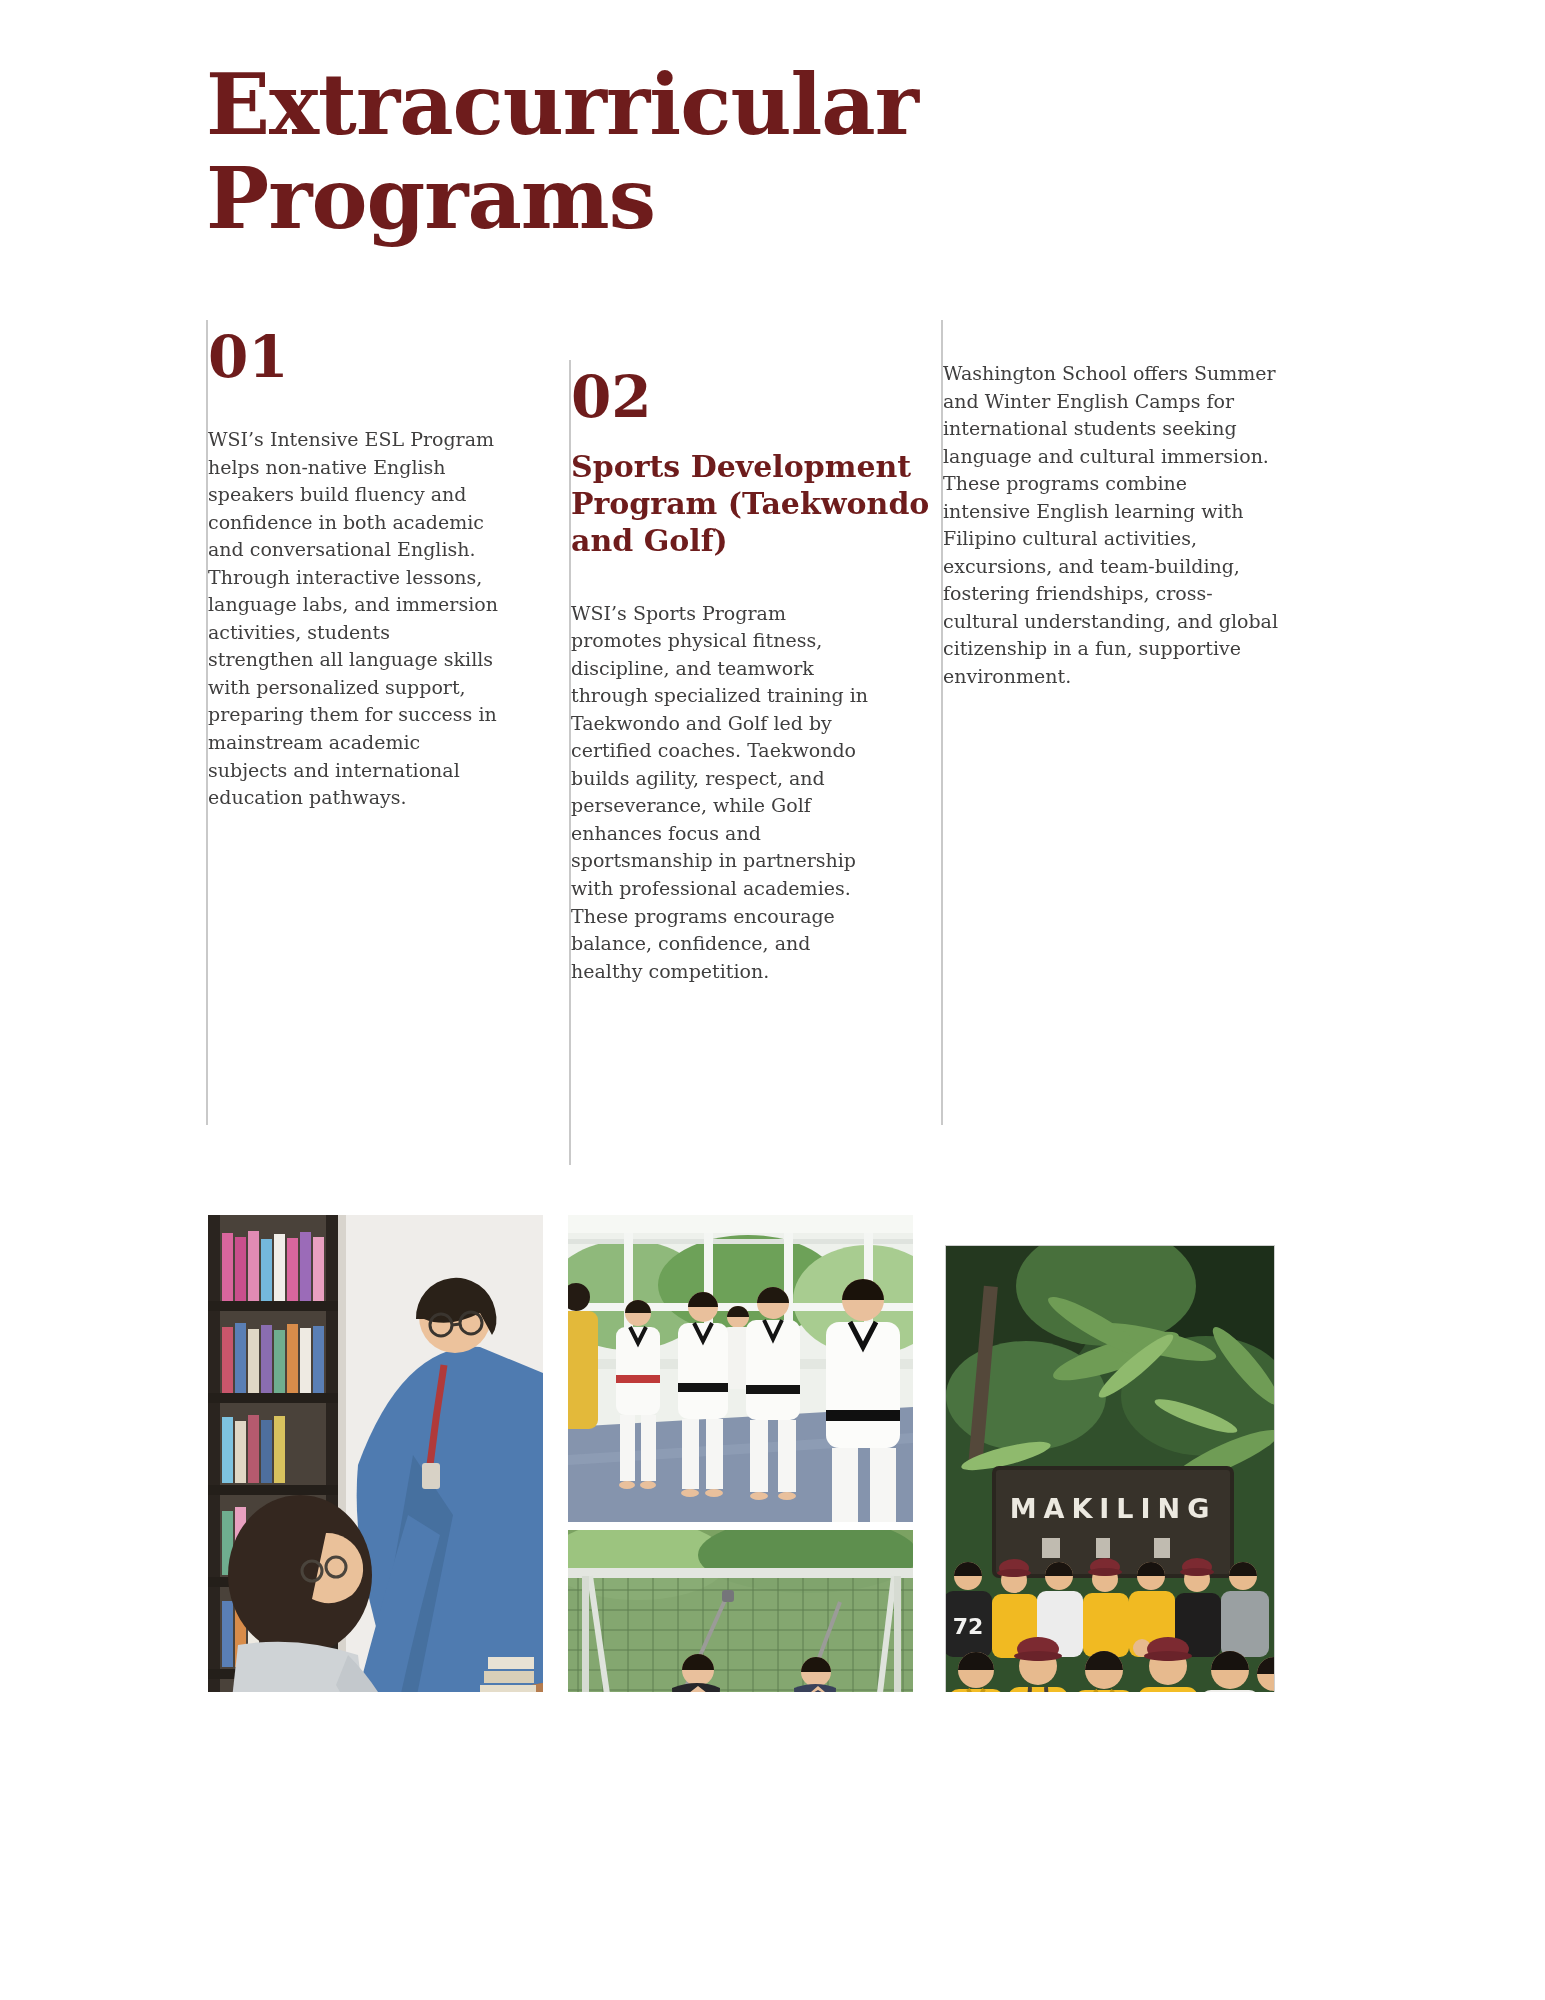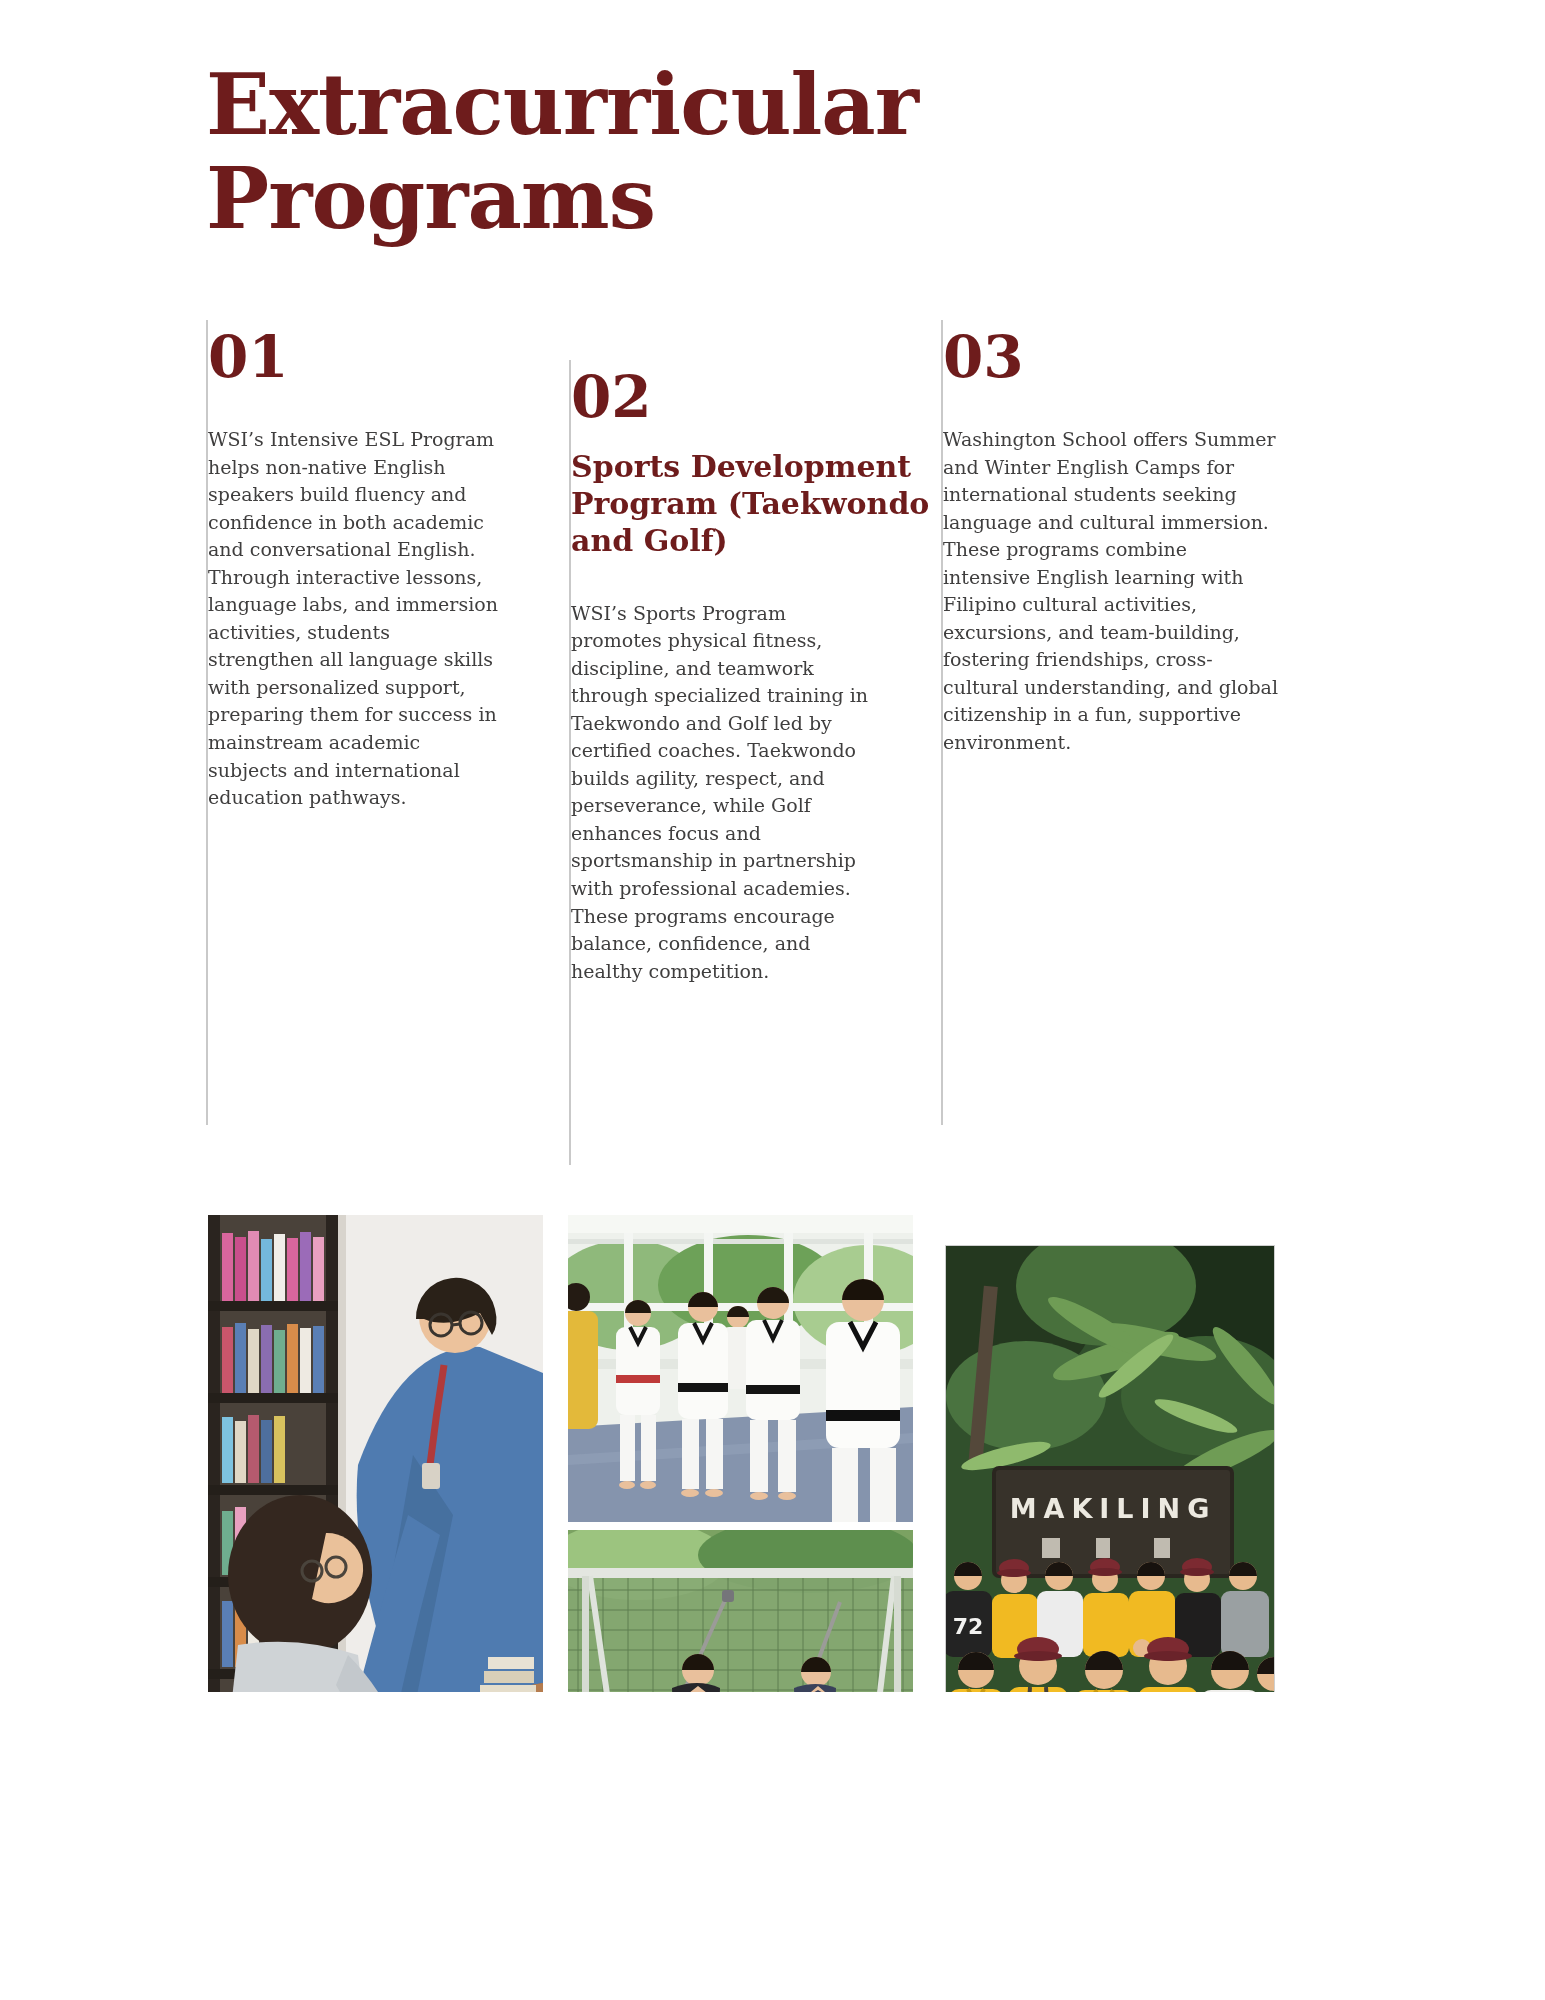--- a/index.html
+++ b/index.html
@@ -69,21 +69,20 @@
 
   <div class="program-col col-2">
     <div class="program-number">02</div>
     <div class="program-title">Sports Development
 Program (Taekwondo
 and Golf)</div>
     <div class="program-desc">WSI’s Sports Program promotes physical fitness, discipline, and teamwork through specialized training in Taekwondo and Golf led by certified coaches. Taekwondo builds agility, respect, and perseverance, while Golf enhances focus and sportsmanship in partnership with professional academies. These programs encourage balance, confidence, and healthy competition.</div>
   </div>
 
   <div class="program-col col-3">
-    <div class="program-number">03</div>
     <div class="program-desc">Washington School offers Summer and Winter English Camps for international students seeking language and cultural immersion. These programs combine intensive English learning with Filipino cultural activities, excursions, and team-building, fostering friendships, cross-cultural understanding, and global citizenship in a fun, supportive environment.</div>
   </div>
 
   <div class="photo photo-1">
     <svg width="335" height="645" viewBox="0 0 335 645">
       <rect width="335" height="645" fill="#e9e7e2"></rect>
       <rect x="130" width="205" height="520" fill="#efedea"></rect>
       <rect x="128" y="0" width="10" height="645" fill="#d8d4cd"></rect>
 
       <g>

